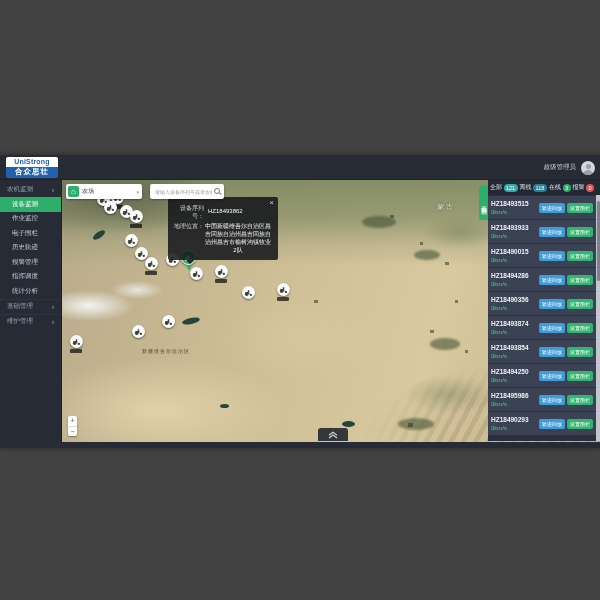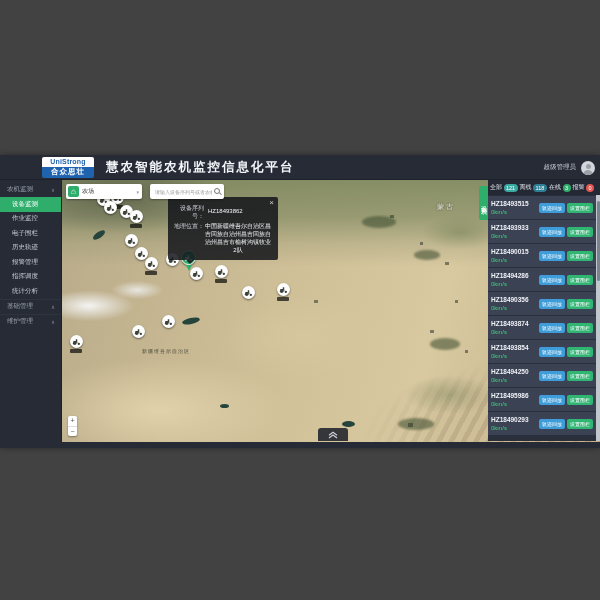--- a/index.html
+++ b/index.html
@@ -1,21 +1,21 @@
 <!DOCTYPE html>
 <html><head>
 <meta charset="utf-8">
 <style>
   html,body{margin:0;padding:0;background:#424242;}
   *{box-sizing:border-box;font-family:"Liberation Sans",sans-serif;}
   .stage{position:relative;width:600px;height:600px;background:#424242;overflow:hidden;}
   .app{position:absolute;left:0;top:155px;width:600px;height:293px;background:#262b36;display:flex;flex-direction:column;box-shadow:0 0 6px rgba(0,0,0,.4);}
 
   
-  .hdr{height:25px;flex:none;display:flex;align-items:center;background:#262b36;border-bottom:1px solid #1d212b;position:relative;padding-left:36px;}
+  .hdr{height:25px;flex:none;display:flex;align-items:center;background:#262b36;border-bottom:1px solid #1d212b;position:relative;}
   .logo{width:52px;height:21px;margin-left:6px;flex:none;display:flex;flex-direction:column;border-radius:2px;overflow:hidden;}
   .logo .l1{flex:1;background:#ffffff;color:#1f63ae;font-size:7px;font-weight:bold;display:flex;align-items:center;justify-content:center;letter-spacing:.2px;}
   .logo .l2{flex:1;background:#1f63ae;color:#ffffff;font-size:7.5px;font-weight:bold;display:flex;align-items:center;justify-content:center;letter-spacing:1px;}
   .title{margin-left:12px;color:#f4f6fa;font-size:12.5px;font-weight:bold;letter-spacing:2px;}
   .hdr-right{position:absolute;right:5px;top:0;height:25px;display:flex;align-items:center;gap:5px;}
   .role{color:#c9ced8;font-size:6.5px;}
   .avatar{width:14px;height:14px;border-radius:50%;background:#d3d6db;position:relative;overflow:hidden;}
   .avatar:before{content:"";position:absolute;left:4.5px;top:3px;width:5px;height:5px;border-radius:50%;background:#9aa0a8;}
   .avatar:after{content:"";position:absolute;left:2px;top:9px;width:10px;height:6px;border-radius:5px 5px 0 0;background:#9aa0a8;}
 
@@ -123,21 +123,20 @@
 <body>
 
 <div class="stage">
   <div class="app">
 
     <div class="hdr">
       <div class="logo">
         <div class="l1">UniStrong</div>
         <div class="l2">合众思壮</div>
       </div>
-      <div class="title">慧农智能农机监控信息化平台</div>
       <div class="hdr-right">
         <span class="role">超级管理员</span>
         <span class="avatar"></span>
       </div>
     </div>
 
     <div class="bdy">
 
       <nav class="sb" id="sidebar">
           <div class="sb-sec">

